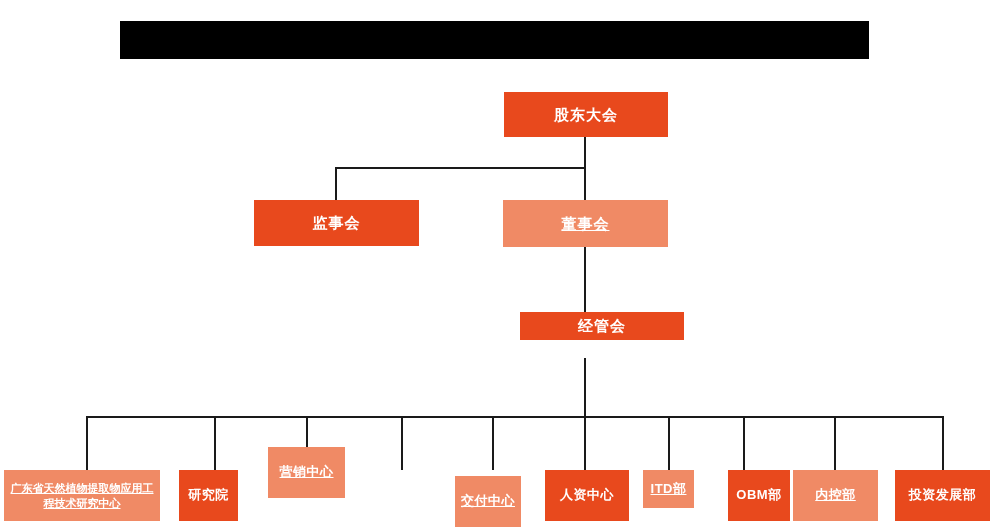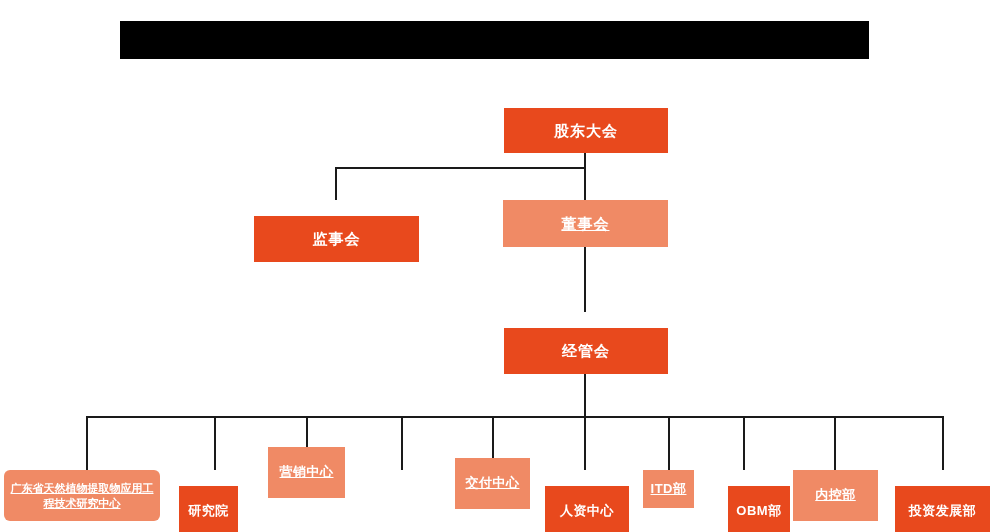--- a/index.html
+++ b/index.html
@@ -32,25 +32,25 @@
     display: flex;
     align-items: center;
     justify-content: center;
     text-align: center;
     color: var(--node-text);
     font-weight: bold;
     font-size: 15px;
     line-height: 1.3;
     letter-spacing: 1px;
   }
-  .variant-dark  { background: var(--primary-dark); margin-top: 16px; }
+  .variant-dark  { background: var(--primary-dark); }
   .variant-light { background: var(--primary-light); text-decoration: underline; }
 
   .node.dept { font-size: 13px; letter-spacing: 0.5px; }
-  .node.dept-small { font-size: 11px; letter-spacing: 0; padding: 2px 4px; border-radius: 6px; }
+  .node.dept-small { font-size: 11px; letter-spacing: 0; padding: 2px 4px; }
 
   .line { position: absolute; background: var(--connector); }
   .line.v { width: 2px; }
   .line.h { height: 2px; }
 </style>
 </head>
 <body>
 
 <div class="canvas">
 
@@ -70,25 +70,25 @@
   <div class="line v" style="left:668px; top:416px; height:54px"></div>
   <div class="line v" style="left:743px; top:416px; height:54px"></div>
   <div class="line v" style="left:834px; top:416px; height:54px"></div>
   <div class="line v" style="left:942px; top:416px; height:54px"></div>
 
   <div class="node variant-dark" style="left:504px; top:92px; width:164px; height:45px">股东大会</div>
 
   <div class="node variant-dark" style="left:254px; top:200px; width:165px; height:46px">监事会</div>
   <div class="node variant-light" style="left:503px; top:200px; width:165px; height:47px">董事会</div>
 
-  <div class="node variant-dark" style="left:504px; top:312px; width:164px; height:46px">经管会</div>
+  <div class="node variant-dark" style="left:520px; top:312px; width:164px; height:28px">经管会</div>
 
   <div class="node dept dept-small variant-light" style="left:4px; top:470px; width:156px; height:51px">广东省天然植物提取物应用工程技术研究中心</div>
   <div class="node dept variant-dark" style="left:179px; top:470px; width:59px; height:51px">研究院</div>
   <div class="node dept variant-light" style="left:268px; top:447px; width:77px; height:51px">营销中心</div>
-  <div class="node dept variant-light" style="left:455px; top:458px; width:75px; height:51px">交付中心</div>
+  <div class="node dept variant-light" style="left:455px; top:476px; width:66px; height:51px">交付中心</div>
   <div class="node dept variant-dark" style="left:545px; top:470px; width:84px; height:51px">人资中心</div>
   <div class="node dept variant-light" style="left:643px; top:470px; width:51px; height:38px">ITD部</div>
   <div class="node dept variant-dark" style="left:728px; top:470px; width:62px; height:51px">OBM部</div>
   <div class="node dept variant-light" style="left:793px; top:470px; width:85px; height:51px">内控部</div>
   <div class="node dept variant-dark" style="left:895px; top:470px; width:95px; height:51px">投资发展部</div>
 
 </div>
 
 </body></html>

